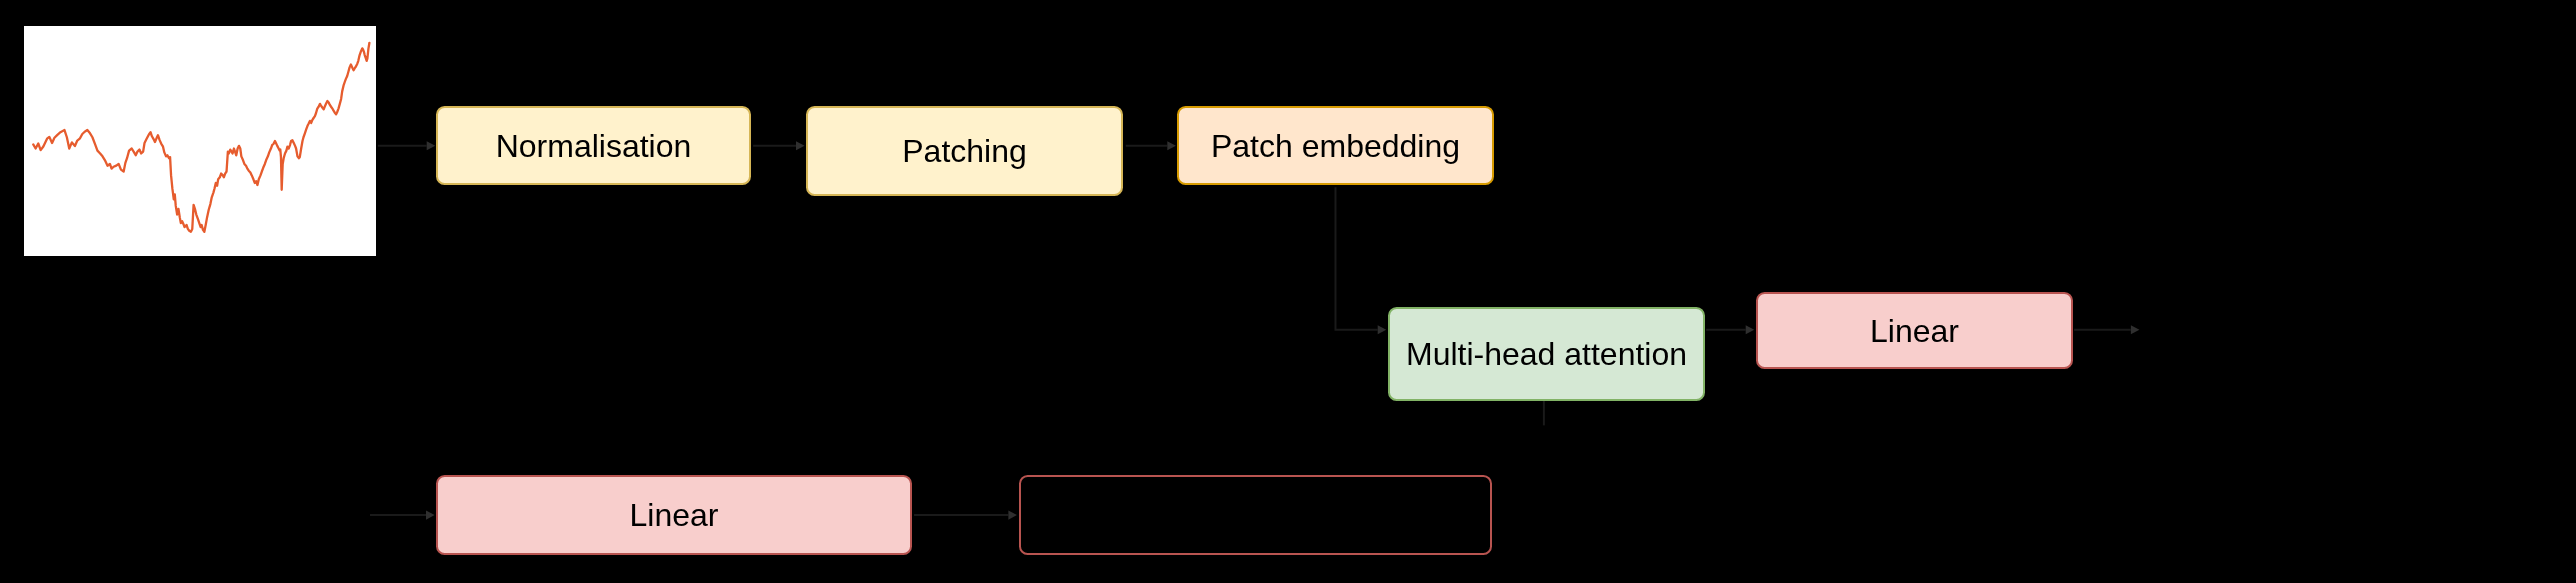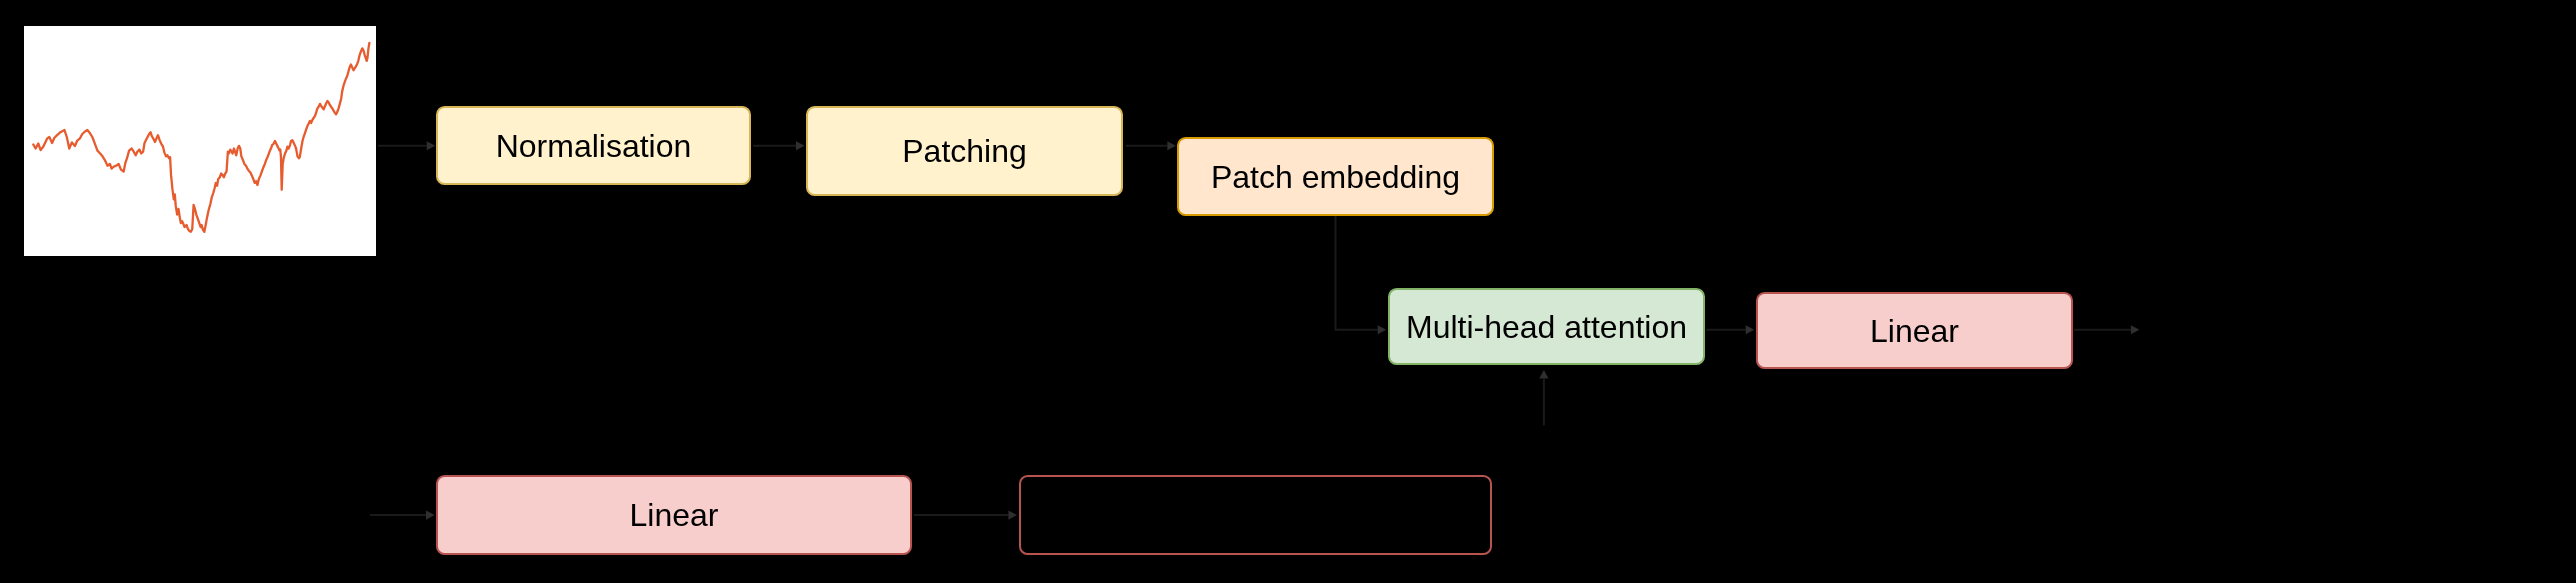--- a/index.html
+++ b/index.html
@@ -100,25 +100,25 @@
       <path class="connector-head" d="M2333 574 L2340 561 L2347 574 Z"></path>
     </g>
   </svg>
 
   <div class="node" style="left: 436px; top: 106px; width: 315px; height: 79px; background: rgb(255, 242, 204); border-color: rgb(214, 182, 86);">
     <span>Normalisation</span>
   </div>
   <div class="node" style="left: 806px; top: 106px; width: 317px; height: 90px; background: rgb(255, 242, 204); border-color: rgb(214, 182, 86);">
     <span>Patching</span>
   </div>
-  <div class="node" style="left: 1177px; top: 106px; width: 317px; height: 79px; background: rgb(255, 230, 204); border-color: rgb(215, 155, 0); margin-top: 31px;">
+  <div class="node" style="left: 1177px; top: 106px; width: 317px; height: 79px; background: rgb(255, 230, 204); border-color: rgb(215, 155, 0);">
     <span>Patch embedding</span>
   </div>
 
-  <div class="node" style="left: 1388px; top: 288px; width: 317px; height: 77px; background: rgb(213, 232, 212); border-color: rgb(130, 179, 102);">
+  <div class="node" style="left: 1388px; top: 307px; width: 317px; height: 94px; background: rgb(213, 232, 212); border-color: rgb(130, 179, 102);">
     <span>Multi-head attention</span>
   </div>
   <div class="node" style="left: 1756px; top: 292px; width: 317px; height: 77px; background: rgb(248, 206, 204); border-color: rgb(184, 84, 80);">
     <span>Linear</span>
   </div>
 
   <div class="node" style="left: 436px; top: 475px; width: 476px; height: 80px; background: rgb(248, 206, 204); border-color: rgb(184, 84, 80);">
     <span>Linear</span>
   </div>
   <div class="node node--hollow" style="left: 1019px; top: 475px; width: 473px; height: 80px; background: transparent; border-color: rgb(184, 84, 80);">

